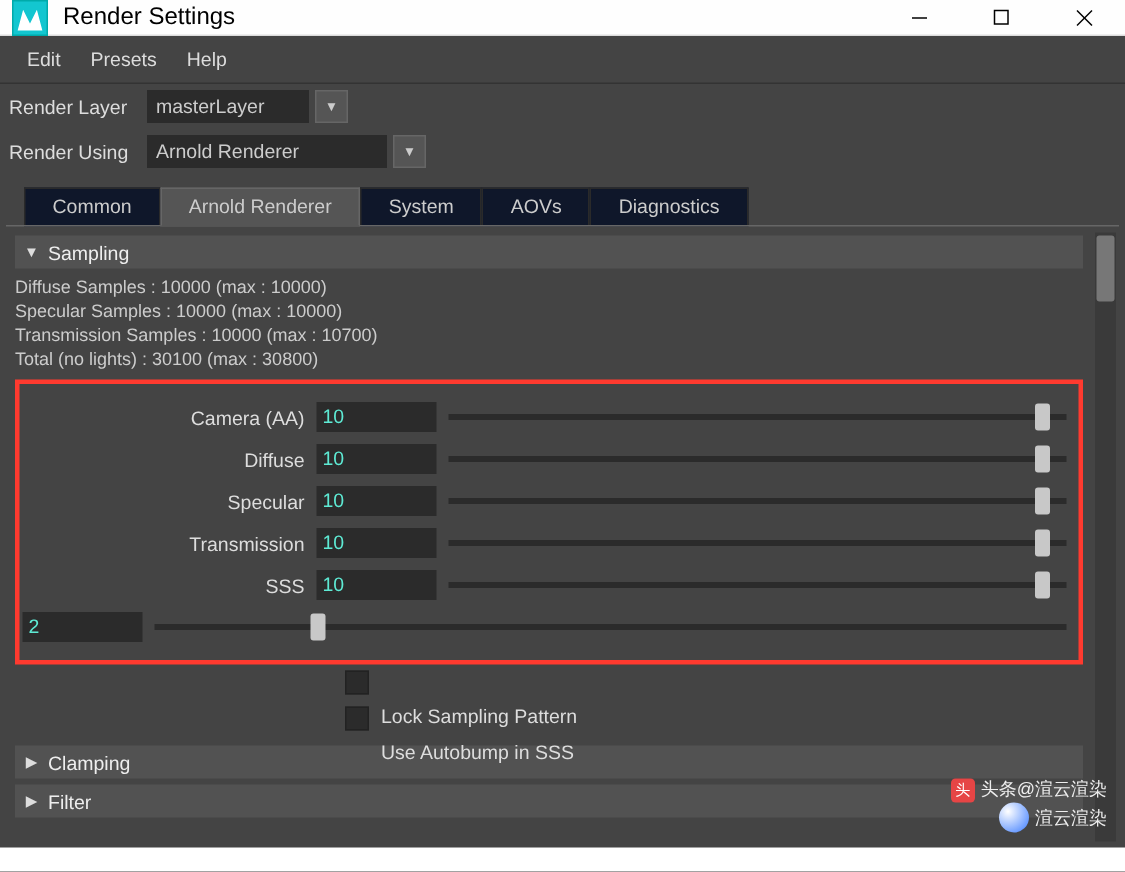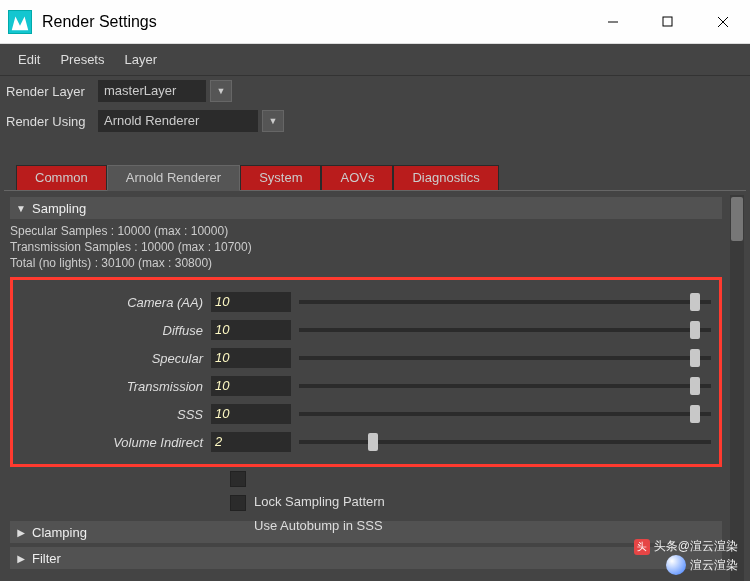--- a/index.html
+++ b/index.html
@@ -1,19 +1,19 @@
 <!DOCTYPE html>
 <html><head>
 <meta charset="utf-8">
 <style>
 * { margin: 0; padding: 0; box-sizing: border-box; font-family: "Segoe UI", Tahoma, sans-serif; -webkit-user-select: none; user-select: none; }
 body { background: #fff; width: 750px; height: 581px; overflow: hidden; }
 
 
-.titlebar { height: 44px; background: #fefefe; display: flex; align-items: center; padding-left: 8px; border-bottom: 1px solid #ddd; }
+.titlebar { height: 24px; background: #fefefe; display: flex; align-items: center; padding-left: 8px; border-bottom: 1px solid #ddd; }
 .titlebar .mlogo { width: 24px; height: 24px; background: #13c6d0; border: 1px solid #0aa; display: flex; align-items: flex-end; justify-content: center; color: #fff; font-size: 8px; font-weight: bold; }
 .titlebar .mlogo svg { width: 100%; height: 100%; }
 .titlebar .title { font-size: 16px; color: #000; margin-left: 10px; flex: 1; }
 .titlebar .winbtns { display: flex; height: 100%; }
 .titlebar .winbtn { width: 55px; display: flex; align-items: center; justify-content: center; color: #000; font-size: 14px; }
 
 
 .appbody { background: #444444; height: calc(581px - 40px); position: relative; display: flex; flex-direction: column; }
 
 
@@ -22,44 +22,44 @@
 
 
 .optrow { display: flex; align-items: center; padding: 4px 6px; color: #ddd; font-size: 13px; }
 .optrow .lbl { width: 92px; padding-right: 4px; }
 .optcombo { display: flex; }
 .optcombo .comboval { background: #2b2b2b; height: 22px; line-height: 22px; padding: 0 6px; color: #ccc; font-size: 13px; }
 .optcombo .combobtn { width: 22px; height: 22px; background: #555; border: 1px solid #666; margin-left: 4px; display: flex; align-items: center; justify-content: center; color: #ccc; font-size: 9px; }
 
 
 .tabs { display: flex; margin-top: 8px; padding-left: 16px; color: #ccc; font-size: 13px; height: 26px; }
-.tabs .tab { padding: 4px 18px; background: #b91c1c; border: 1px solid #2a2a2a; border-bottom: none; position: relative; top: 1px; }
+.tabs .tab { padding: 4px 18px; background: #0f172a; border: 1px solid #2a2a2a; border-bottom: none; position: relative; top: 1px; }
 .tabs .tab.active { background: #555555; border: 1px solid #666; border-bottom: 1px solid #555555; z-index: 2; }
 
 
 .content-wrap { flex: 1; border-top: 1px solid #666; margin: 0 4px; position: relative; overflow: hidden; }
 .content { position: absolute; inset: 0 18px 0 0; overflow: hidden; padding: 6px 6px; color: #ccc; font-size: 12px; }
 .scrollbar { position: absolute; right: 2px; top: 4px; bottom: 4px; width: 14px; background: #3a3a3a; }
 .scrollbar .thumb { position: absolute; left: 1px; right: 1px; top: 2px; height: 44px; background: #777; border-radius: 2px; }
 
 
 .sectionhdr { display: flex; align-items: center; background: #525252; height: 22px; margin-bottom: 4px; }
 .sectionhdr .arrow { width: 22px; display: flex; align-items: center; justify-content: center; color: #ddd; font-size: 10px; }
 .sectionhdr .stxt { font-size: 13px; color: #eee; }
 
 
 .infoline { font-size: 12px; color: #ccc; line-height: 16px; }
 
 
 .redbox { border: 3px solid #ff3a2f; margin-top: 6px; padding: 8px 8px 8px 2px; }
 
 
-.paramrow { display: flex; align-items: center; height: 28px; font-style: italic; }
+.paramrow { display: flex; align-items: center; height: 28px; }
 .paramrow .plabel { width: 196px; text-align: right; padding-right: 8px; font-size: 13px; color: #ddd; }
-.paramrow .pfield { width: 80px; height: 20px; background: #2b2b2b; color: #fef9c3; padding: 0 4px; font-size: 13px; line-height: 20px; }
+.paramrow .pfield { width: 80px; height: 20px; background: #2b2b2b; color: #5eead4; padding: 0 4px; font-size: 13px; line-height: 20px; }
 .paramrow .pslider { flex: 1; margin-left: 8px; position: relative; height: 20px; }
 .paramrow .ptrack { position: absolute; left: 0; right: 0; top: 50%; height: 4px; margin-top: -2px; background: #2b2b2b; }
 .paramrow .pthumb { position: absolute; top: 50%; width: 10px; height: 18px; margin-top: -9px; background: #c8c8c8; border-radius: 2px; }
 
 
 .chkrow { display: flex; align-items: center; height: 24px; }
 .chkrow .spacer { width: 220px; }
 .chkrow .chk { width: 16px; height: 16px; background: #2b2b2b; border: 1px solid #222; margin-right: 8px; }
 .chkrow .clabel { font-size: 13px; color: #ddd; margin-top: 44px; }
 
@@ -97,32 +97,32 @@
         </svg>
     </div>
   </div>
 </div>
 
 <div class="appbody">
 
   <div class="menubar">
     <span>Edit</span>
     <span>Presets</span>
-    <span>Layer</span>
+    <span>Help</span>
   </div>
 
   <div class="optrow">
     <div class="lbl">Render Layer</div>
     <div class="optcombo">
       <div class="comboval" style="width:108px">masterLayer</div>
       <div class="combobtn">▼</div>
     </div>
   </div>
 
-  <div class="optrow" style="margin-bottom:20px">
+  <div class="optrow" style="margin-bottom:0">
     <div class="lbl">Render Using</div>
     <div class="optcombo">
       <div class="comboval" style="width:160px">Arnold Renderer</div>
       <div class="combobtn">▼</div>
     </div>
   </div>
 
   <div class="tabs">
     <div class="tab">Common</div>
     <div class="tab active">Arnold Renderer</div>
@@ -132,20 +132,21 @@
   </div>
 
   <div class="content-wrap">
     <div class="content">
 
       <div class="sectionhdr">
         <div class="arrow">▼</div>
         <div class="stxt">Sampling</div>
       </div>
 
+      <div class="infoline">Diffuse Samples : 10000 (max : 10000)</div>
       <div class="infoline">Specular Samples : 10000 (max : 10000)</div>
       <div class="infoline">Transmission Samples : 10000 (max : 10700)</div>
       <div class="infoline">Total (no lights) : 30100 (max : 30800)</div>
 
       <div class="redbox">
 
         <div class="paramrow">
           <div class="plabel">Camera (AA)</div>
           <div class="pfield">10</div>
           <div class="pslider">
@@ -184,21 +185,20 @@
         <div class="paramrow">
           <div class="plabel">SSS</div>
           <div class="pfield">10</div>
           <div class="pslider">
             <div class="ptrack"></div>
               <div class="pthumb" style="left: calc(96% - 5px);"></div>
           </div>
         </div>
 
         <div class="paramrow">
-          <div class="plabel">Volume Indirect</div>
           <div class="pfield">2</div>
           <div class="pslider">
             <div class="ptrack"></div>
               <div class="pthumb" style="left: calc(18% - 5px);"></div>
           </div>
         </div>
 
       </div>
 
       <div class="chkrow">

